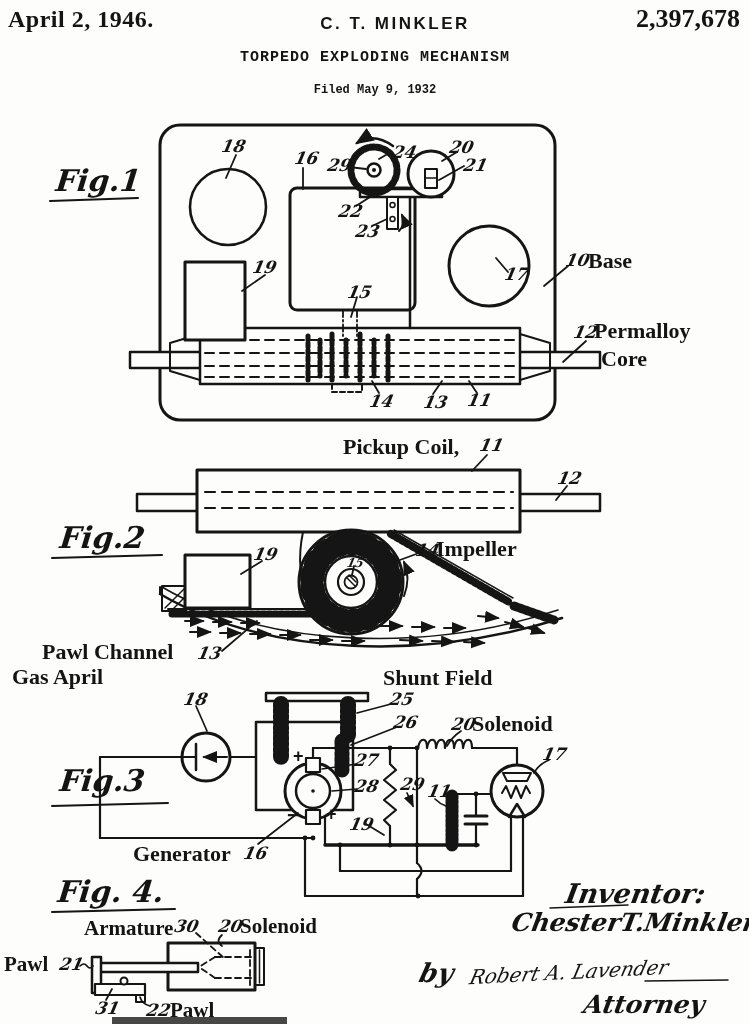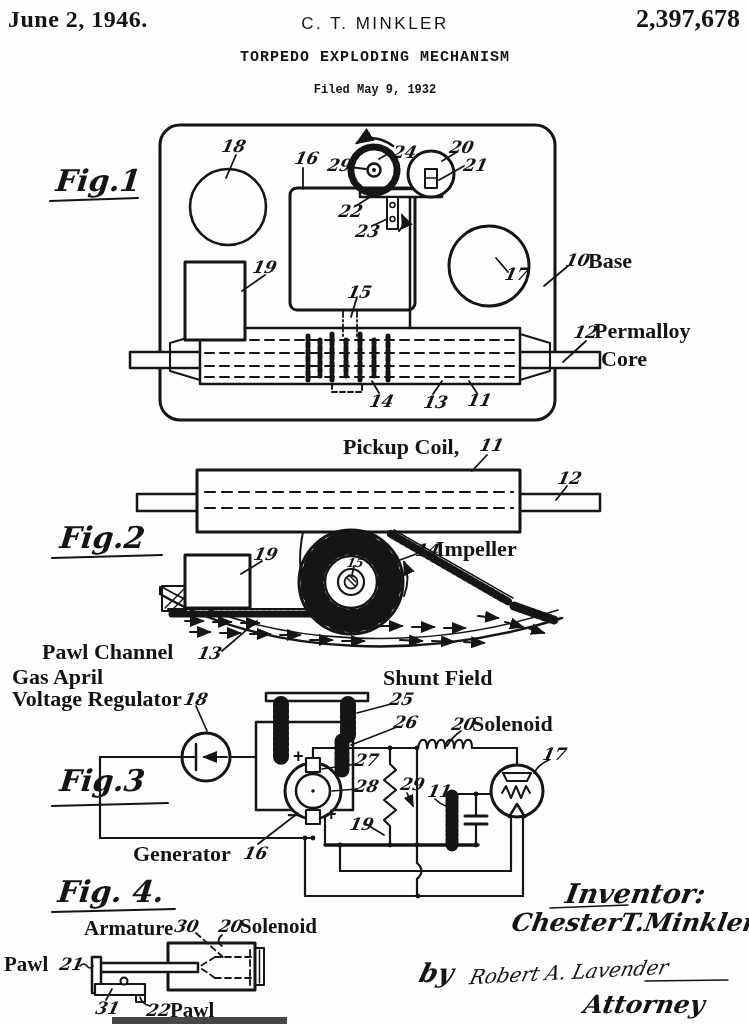--- a/index.html
+++ b/index.html
@@ -1,20 +1,20 @@
 <!DOCTYPE html>
 <html><head>
 <meta charset="utf-8">
 <style>
   html,body{margin:0;padding:0;background:#e8e8e8;}
   .page{position:relative;width:749px;height:1024px;background:#fdfdfb;overflow:hidden;
         font-family:"Liberation Serif",serif;color:#141414;}
   .abs{position:absolute;white-space:nowrap;}
   .hdr-date{font-size:24px;font-weight:700;letter-spacing:.5px;}
-  .hdr-author{font-family:"Liberation Sans",sans-serif;font-size:17px;font-weight:400;letter-spacing:2.5px;}
+  .hdr-author{font-family:"Liberation Sans",sans-serif;font-size:17px;font-weight:700;letter-spacing:2.5px;margin-left:20px;}
   .hdr-num{font-size:26px;font-weight:700;}
   .typew{font-family:"Liberation Mono",monospace;font-weight:700;}
   .figlabel{font-family:"DejaVu Serif",serif;font-style:italic;font-weight:700;font-size:30px;transform:skewX(-6deg);}
   .plabel{font-size:22px;font-weight:700;}
   .plabel-sm{font-size:21px;font-weight:700;}
   .ref{font-family:"DejaVu Serif",serif;font-style:italic;font-weight:600;font-size:17px;transform:skewX(-12deg);}
   .ref-sm{font-size:12px;}
   .sign{font-family:"DejaVu Serif",serif;font-style:italic;font-weight:700;}
   .script{font-family:"DejaVu Serif",serif;font-style:italic;}
   .pm{font-family:"Liberation Sans",sans-serif;font-weight:700;font-size:18px;}
@@ -282,21 +282,21 @@
 
       <rect x="112" y="1017" width="175" height="7" fill="#474747" stroke="none"></rect>
     </g>
 
     <g>
       <line class="ln" x1="550" y1="908" x2="628" y2="905" stroke-width="1.5"></line>
       <line class="ln" x1="645" y1="981" x2="728" y2="980" stroke-width="1.5"></line>
     </g>
   </svg>
 
-  <span class="abs hdr-date" style="left:8px;top:6px">June 2, 1946.</span>
+  <span class="abs hdr-date" style="left:8px;top:6px">April 2, 1946.</span>
   <span class="abs hdr-author" style="left:375px;top:14px;transform:translateX(-50%)">C. T. MINKLER</span>
   <span class="abs hdr-num" style="right:9px;top:4px">2,397,678</span>
   <span class="abs typew" style="left:375px;top:49px;font-size:15px;letter-spacing:1px;transform:translateX(-50%)">TORPEDO EXPLODING MECHANISM</span>
   <span class="abs typew" style="left:375px;top:83px;font-size:12px;transform:translateX(-50%)">Filed May 9, 1932</span>
 
   <span class="abs figlabel" style="left:56px;top:163px">Fig.1</span>
   <span class="abs ref" style="left:222px;top:136px">18</span>
   <span class="abs ref" style="left:295px;top:148px">16</span>
   <span class="abs ref" style="left:328px;top:155px">29</span>
   <span class="abs ref" style="left:393px;top:142px">24</span>
@@ -321,21 +321,20 @@
   <span class="abs ref" style="left:558px;top:468px">12</span>
   <span class="abs figlabel" style="left:60px;top:520px">Fig.2</span>
   <span class="abs ref" style="left:254px;top:544px">19</span>
   <span class="abs ref ref-sm" style="left:347px;top:556px">15</span>
   <span class="abs ref" style="left:416px;top:540px">14</span>
   <span class="abs plabel" style="left:436px;top:536px">Impeller</span>
   <span class="abs plabel" style="left:42px;top:639px">Pawl Channel</span>
   <span class="abs ref" style="left:198px;top:643px">13</span>
 
   <span class="abs plabel" style="left:12px;top:664px">Gas April</span>
-  <span class="abs plabel" style="left:12px;top:686px">Voltage Regulator</span>
   <span class="abs ref" style="left:184px;top:689px">18</span>
   <span class="abs plabel" style="left:383px;top:665px">Shunt Field</span>
   <span class="abs ref" style="left:390px;top:689px">25</span>
   <span class="abs ref" style="left:394px;top:712px">26</span>
   <span class="abs ref" style="left:452px;top:714px">20</span>
   <span class="abs plabel" style="left:472px;top:711px">Solenoid</span>
   <span class="abs figlabel" style="left:60px;top:763px">Fig.3</span>
   <span class="abs ref" style="left:543px;top:744px">17</span>
   <span class="abs pm" style="left:293px;top:746px">+</span>
   <span class="abs ref" style="left:355px;top:750px">27</span>

